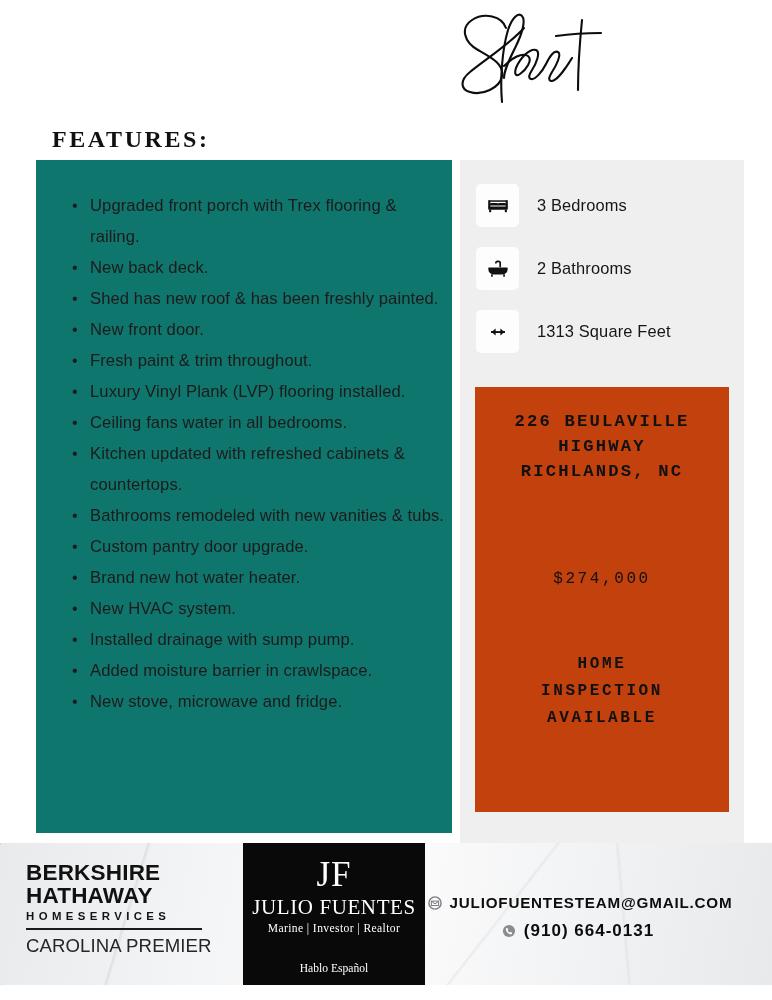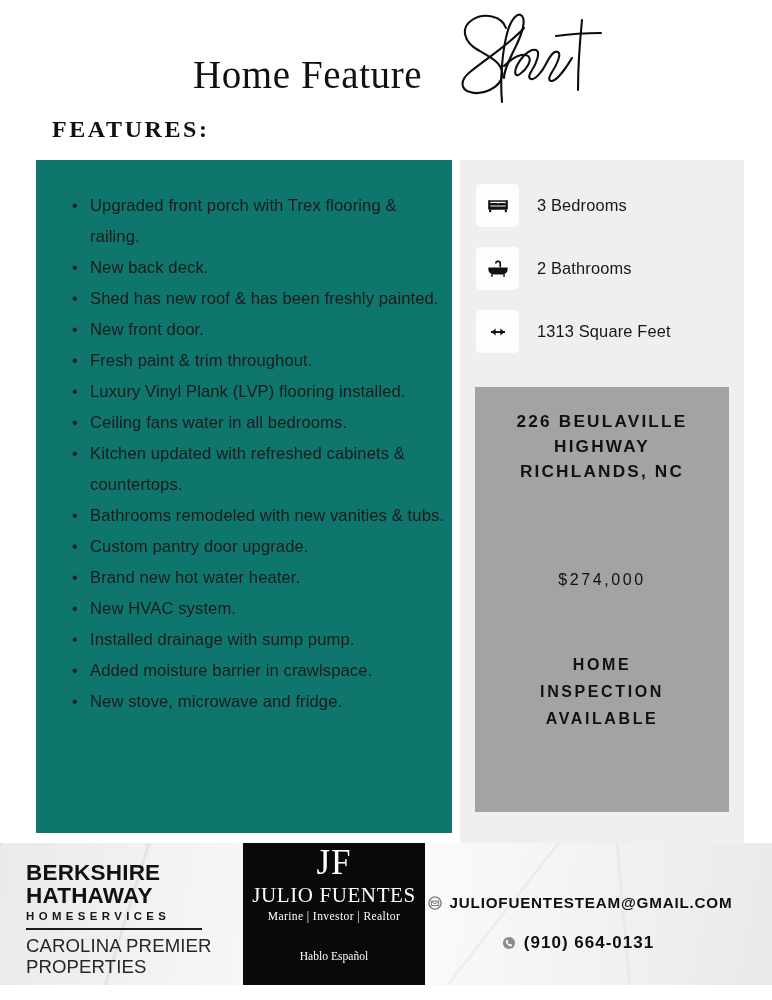--- a/index.html
+++ b/index.html
@@ -20,21 +20,21 @@
     letter-spacing: 0.6px; white-space: nowrap;
   }
   .title-script {
     position: absolute; left: 438px; top: 6px;
     width: 180px; height: 100px;
   }
   .title-script svg { display: block; overflow: visible; }
 
   
   .features-heading {
-    position: absolute; left: 52px; top: 116px;
+    position: absolute; left: 52px; top: 126px;
     font-family: "Liberation Serif", serif;
     font-weight: bold; font-size: 24px; color: #111;
     letter-spacing: 2.6px;
   }
 
   
   .panel-left {
     position: absolute; left: 36px; top: 160px;
     width: 416px; height: 673px;
     background: #0f766e;
@@ -77,24 +77,24 @@
     font-size: 16.4px;
     color: #161616;
     letter-spacing: 0.15px;
     white-space: nowrap;
   }
 
   
   .address-card {
     position: absolute; left: 15px; top: 227px;
     width: 254px; height: 425px;
-    background: #a3a3a3;
+    background: #c2410c;
     padding: 22px 14px;
     text-align: center;
-    font-family: Liberation Sans, sans-serif;
+    font-family: Liberation Mono, monospace;
     color: #111;
   }
   .addr-line {
     font-size: 17.2px; font-weight: bold;
     letter-spacing: 2.2px; line-height: 25px;
   }
   .offer-block { margin-top: 82px; }
   .offer-line {
     font-size: 16px; letter-spacing: 2.6px; line-height: 27px;
   }
@@ -142,52 +142,52 @@
     font-size: 18.6px; line-height: 21px; color: #262626; letter-spacing: 0.1px;
   }
 
   .agent-card {
     position: absolute; left: 243px; top: 0px;
     width: 182px; height: 142px;
     background: #090909;
     color: #fff;
     text-align: center;
     font-family: "Liberation Serif", serif;
+    padding-top: 12px;
   }
   .agent-mono { font-size: 35px; line-height: 40px; letter-spacing: 1px; }
   .agent-name {
     font-size: 21px; line-height: 26px; letter-spacing: 0.6px; margin-top: -1px;
   }
   .agent-roles { font-size: 11.6px; line-height: 18px; letter-spacing: 0.4px; }
   .agent-lang { font-size: 11.6px; line-height: 18px; margin-top: 22px; }
 
   .contact { position: absolute; left: 415px; top: 48px; width: 326px; }
   .contact-row {
     display: flex; align-items: center; justify-content: center;
     line-height: 24px;
   }
   .contact-row.email { margin-left: 4px; }
-  .contact-row.phone { margin-top: 16px; align-items: center; }
+  .contact-row.phone { margin-top: 4px; align-items: center; }
   .contact-icon {
     flex: 0 0 auto; margin-right: 8px;
     display: flex; align-items: center;
   }
   .contact-text {
     font-size: 15.2px; font-weight: bold;
     letter-spacing: 0.8px; color: #0d0d0d; white-space: nowrap;
   }
   .contact-row.phone .contact-text { font-size: 17px; letter-spacing: 1px; }
 </style>
 </head>
 <body>
 
 <div class="page">
 
   <div class="header">
-    <div class="title-serif">Home Feature</div>
     <div class="title-script" aria-label="Sheet">
       <svg width="180" height="100" viewBox="0 0 180 100" fill="none" stroke="#0d0d0d" stroke-width="2.1" stroke-linecap="round" stroke-linejoin="round">
         <path d="M68 22 C64 10, 46 6, 34 14 C22 22, 26 36, 40 44 C54 52, 66 58, 64 70 C62 82, 44 90, 32 86 C22 83, 22 74, 32 66 C48 53, 74 36, 86 22"></path>
         <path d="M64 96 C62 74, 64 44, 70 24 C74 12, 80 6, 84 10 C88 14, 84 28, 78 40 C72 52, 66 64, 66 72"></path>
         <path d="M66 60 C74 52, 84 46, 90 50 C95 54, 88 64, 82 68 C78 71, 76 68, 78 62 C82 52, 92 42, 98 44 C103 46, 98 58, 94 64 C91 69, 90 72, 93 73 C97 74, 104 66, 108 58 C112 50, 116 44, 120 46 C124 48, 118 60, 114 66 C111 71, 110 74, 113 75 C118 76, 128 62, 134 52"></path>
         <path d="M118 30 C132 28, 150 27, 163 27"></path>
         <path d="M144 14 C142 34, 140 60, 140 84"></path>
       </svg>
     </div>
   </div>
@@ -277,21 +277,20 @@
   </div>
 
   <div class="footer">
 
     <div class="bhhs-logo">
       <div class="bhhs-name">BERKSHIRE</div>
       <div class="bhhs-name">HATHAWAY</div>
       <div class="bhhs-sub">HOMESERVICES</div>
       <div class="bhhs-rule"></div>
       <div class="bhhs-office">CAROLINA PREMIER</div>
-      <div class="bhhs-office">PROPERTIES</div>
     </div>
 
     <div class="agent-card">
       <div class="agent-mono">JF</div>
       <div class="agent-name" style="text-transform:uppercase; font-variant:small-caps;">Julio Fuentes</div>
       <div class="agent-roles">Marine | Investor | Realtor</div>
       <div class="agent-lang">Hablo Español</div>
     </div>
 
     <div class="contact">

